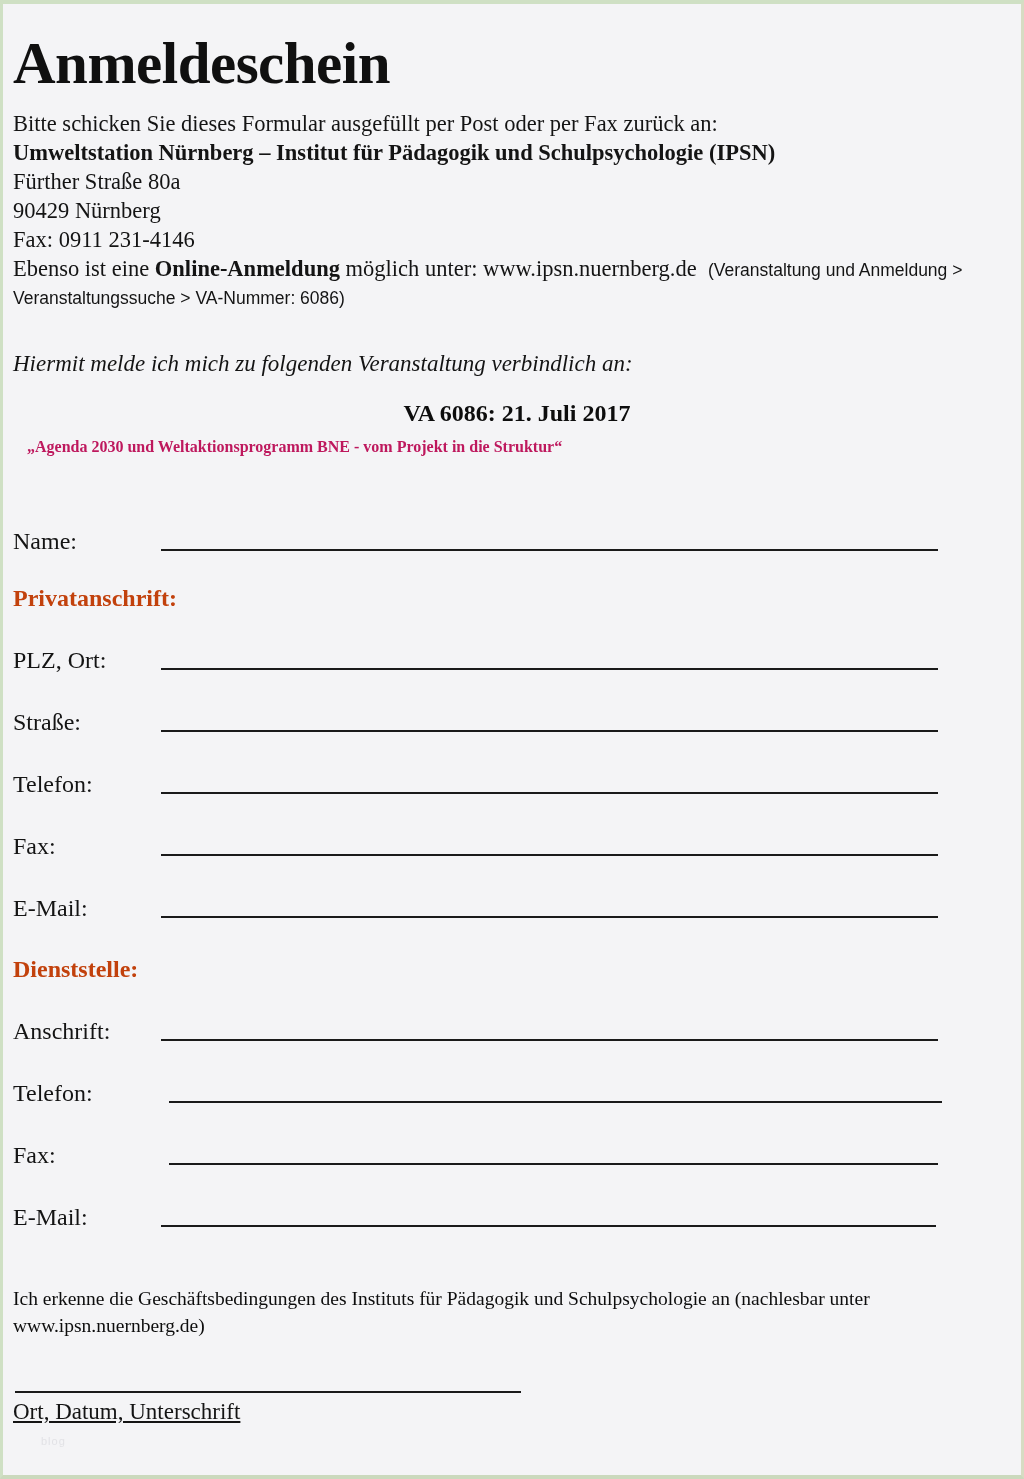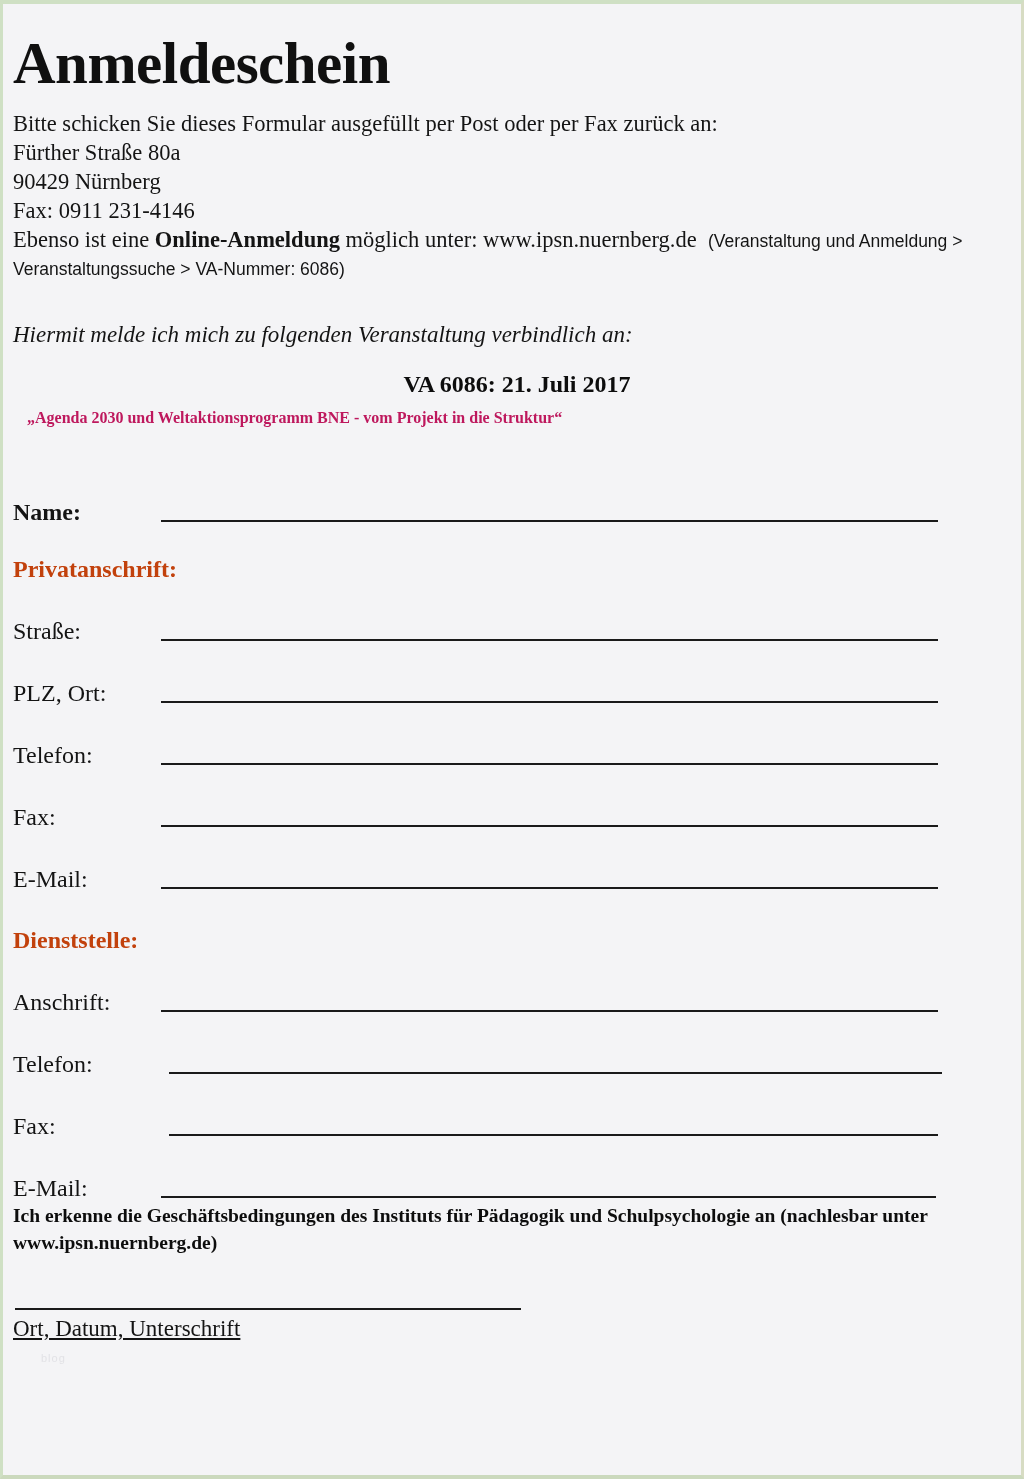--- a/index.html
+++ b/index.html
@@ -122,29 +122,30 @@
   }
 
   .section-head {
     font-size: 24px;
     font-weight: bold;
     text-underline-offset: 4px;
     color: #c2410c;
   }
 
   
-  .sp-name   { margin-top: 56px; font-weight: bold; }
+  .sp-name   { margin-top: 56px; }
   .sp-priv   { margin-top: 30px; }
   .sp-field  { margin-top: 26px; }
   .sp-dienst { margin-top: 34px; }
 
   
   .terms {
+    margin-top: 54px;
     font-size: 19.5px;
-    font-weight: bold;
+    font-weight: normal;
     line-height: 27px;
     color: #0d0d0d;
     max-width: 990px;
   }
   .sig-wrap {
     margin-top: 52px;
   }
   .sig-line {
     width: 506px;
     height: 0;
@@ -170,20 +171,21 @@
 </head>
 <body>
 
 <div class="page">
   <div class="inner">
 
     <h1 class="doc-title">Anmeldeschein</h1>
 
     <div class="intro-block">
       <div class="intro-line">Bitte schicken Sie dieses Formular ausgefüllt per Post oder per Fax zurück an:</div>
+      <div class="intro-line bold">Umweltstation Nürnberg – Institut für Pädagogik und Schulpsychologie (IPSN)</div>
       <div class="intro-line">Fürther Straße 80a</div>
       <div class="intro-line">90429 Nürnberg</div>
       <div class="intro-line">Fax: 0911 231-4146</div>
 
       <div class="online-line">
         <span>Ebenso ist eine </span><span class="b">Online-Anmeldung</span><span> möglich unter: </span><span>www.ipsn.nuernberg.de</span><span>&nbsp;&nbsp;</span><span class="note-small">(Veranstaltung und Anmeldung &gt;</span>
       </div>
       <div class="note-second">Veranstaltungssuche &gt; VA-Nummer: 6086)</div>
     </div>
 
@@ -192,26 +194,26 @@
     <div class="event-title">„Agenda 2030 und Weltaktionsprogramm BNE - vom Projekt in die Struktur“</div>
 
     <div class="form-row sp-name">
       <span class="field-label">Name:</span>
       <span class="field-line" style="left:148px; width:777px;"></span>
     </div>
 
     <div class="section-head sp-priv">Privatanschrift:</div>
 
     <div class="form-row sp-field">
+      <span class="field-label">PLZ, Ort:</span>
+      <span class="field-line" style="left:148px; width:777px;"></span>
+    </div>
+
+    <div class="form-row sp-field">
       <span class="field-label">Straße:</span>
-      <span class="field-line" style="left:148px; width:777px;"></span>
-    </div>
-
-    <div class="form-row sp-field">
-      <span class="field-label">PLZ, Ort:</span>
       <span class="field-line" style="left:148px; width:777px;"></span>
     </div>
 
     <div class="form-row sp-field">
       <span class="field-label">Telefon:</span>
       <span class="field-line" style="left:148px; width:777px;"></span>
     </div>
 
     <div class="form-row sp-field">
       <span class="field-label">Fax:</span>

